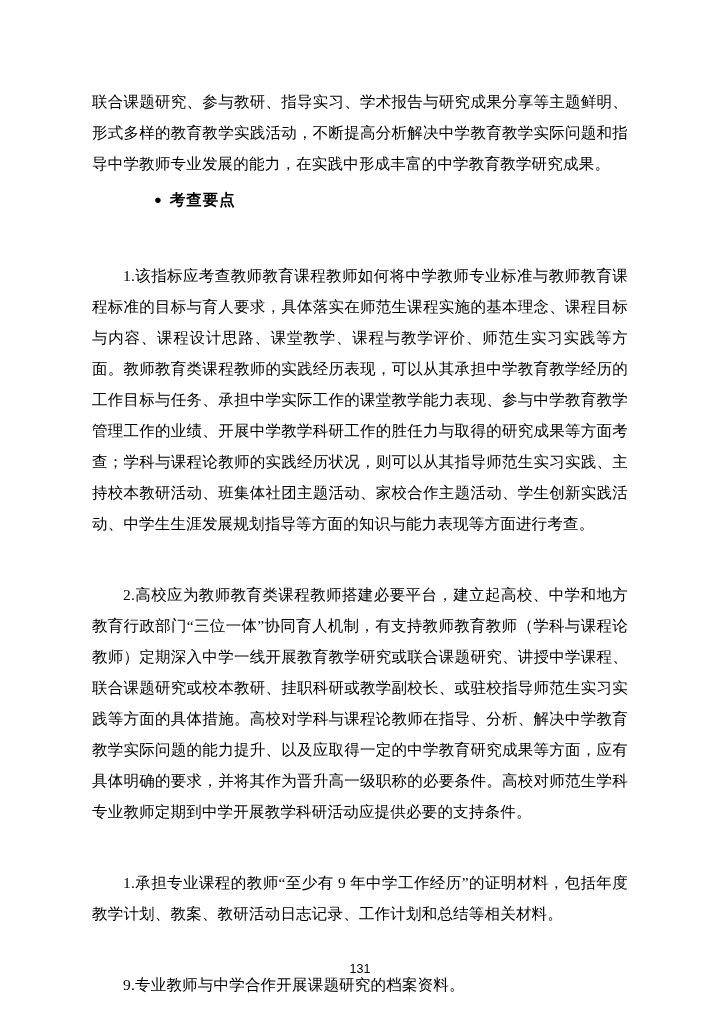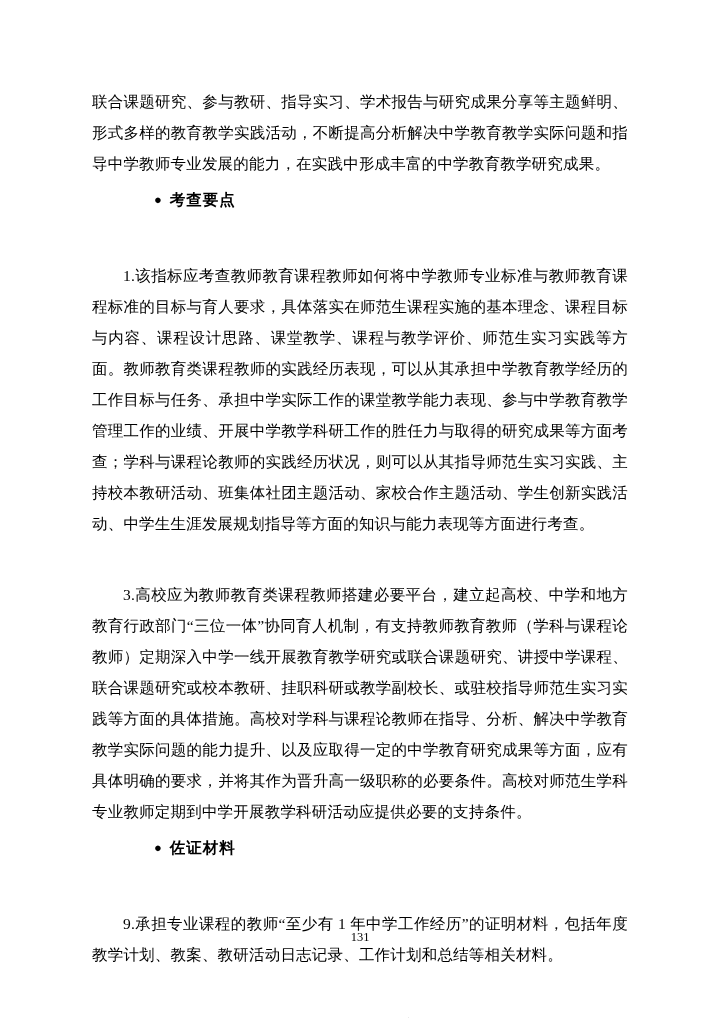--- a/index.html
+++ b/index.html
@@ -47,42 +47,41 @@
   .bullet {
     display: inline-block;
     font-size: 13px;
     vertical-align: 1px;
     margin-right: 7px;
   }
   .page-number {
     position: absolute;
     left: 0;
     right: 0;
-    top: 930px;
+    top: 962px;
     text-align: center;
     font-size: 12.5px;
-    font-family: Liberation Serif, serif;
+    font-family: Liberation Sans, sans-serif;
   }
 </style>
 </head>
 <body>
 
 <div class="page">
 
   <p class="para noindent">联合课题研究、参与教研、指导实习、学术报告与研究成果分享等主题鲜明、形式多样的教育教学实践活动，不断提高分析解决中学教育教学实际问题和指导中学教师专业发展的能力，在实践中形成丰富的中学教育教学研究成果。</p>
 
   <p class="heading"><span class="bullet">●</span><span>考查要点</span></p>
 
   <p class="para indent">1.该指标应考查教师教育课程教师如何将中学教师专业标准与教师教育课程标准的目标与育人要求，具体落实在师范生课程实施的基本理念、课程目标与内容、课程设计思路、课堂教学、课程与教学评价、师范生实习实践等方面。教师教育类课程教师的实践经历表现，可以从其承担中学教育教学经历的工作目标与任务、承担中学实际工作的课堂教学能力表现、参与中学教育教学管理工作的业绩、开展中学教学科研工作的胜任力与取得的研究成果等方面考查；学科与课程论教师的实践经历状况，则可以从其指导师范生实习实践、主持校本教研活动、班集体社团主题活动、家校合作主题活动、学生创新实践活动、中学生生涯发展规划指导等方面的知识与能力表现等方面进行考查。</p>
 
-  <p class="para indent">3.高校应为教师教育类课程教师搭建必要平台，建立起高校、中学和地方教育行政部门“三位一体”协同育人机制，有支持教师教育教师（学科与课程论教师）定期深入中学一线开展教育教学研究或联合课题研究、讲授中学课程、联合课题研究或校本教研、挂职科研或教学副校长、或驻校指导师范生实习实践等方面的具体措施。高校对学科与课程论教师在指导、分析、解决中学教育教学实际问题的能力提升、以及应取得一定的中学教育研究成果等方面，应有具体明确的要求，并将其作为晋升高一级职称的必要条件。高校对师范生学科专业教师定期到中学开展教学科研活动应提供必要的支持条件。</p>
+  <p class="para indent">2.高校应为教师教育类课程教师搭建必要平台，建立起高校、中学和地方教育行政部门“三位一体”协同育人机制，有支持教师教育教师（学科与课程论教师）定期深入中学一线开展教育教学研究或联合课题研究、讲授中学课程、联合课题研究或校本教研、挂职科研或教学副校长、或驻校指导师范生实习实践等方面的具体措施。高校对学科与课程论教师在指导、分析、解决中学教育教学实际问题的能力提升、以及应取得一定的中学教育研究成果等方面，应有具体明确的要求，并将其作为晋升高一级职称的必要条件。高校对师范生学科专业教师定期到中学开展教学科研活动应提供必要的支持条件。</p>
 
-  <p class="heading"><span class="bullet">●</span><span>佐证材料</span></p>
 
-  <p class="para indent">9.承担专业课程的教师“至少有 1 年中学工作经历”的证明材料，包括年度教学计划、教案、教研活动日志记录、工作计划和总结等相关材料。</p>
+  <p class="para indent">1.承担专业课程的教师“至少有 9 年中学工作经历”的证明材料，包括年度教学计划、教案、教研活动日志记录、工作计划和总结等相关材料。</p>
 
 
   <p class="para indent">9.专业教师与中学合作开展课题研究的档案资料。</p>
 
 
   <div class="page-number">131</div>
 
 </div>
 
 </body></html>

